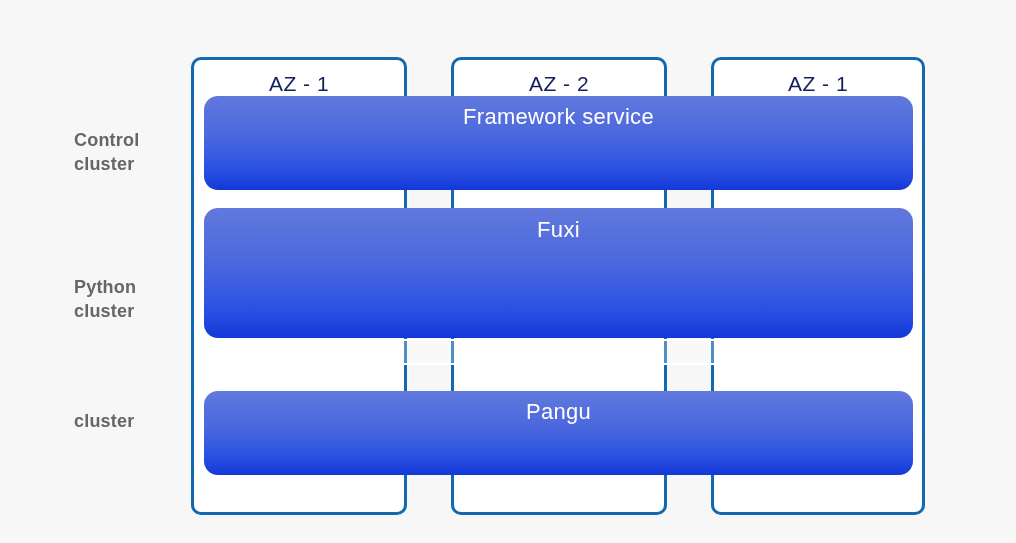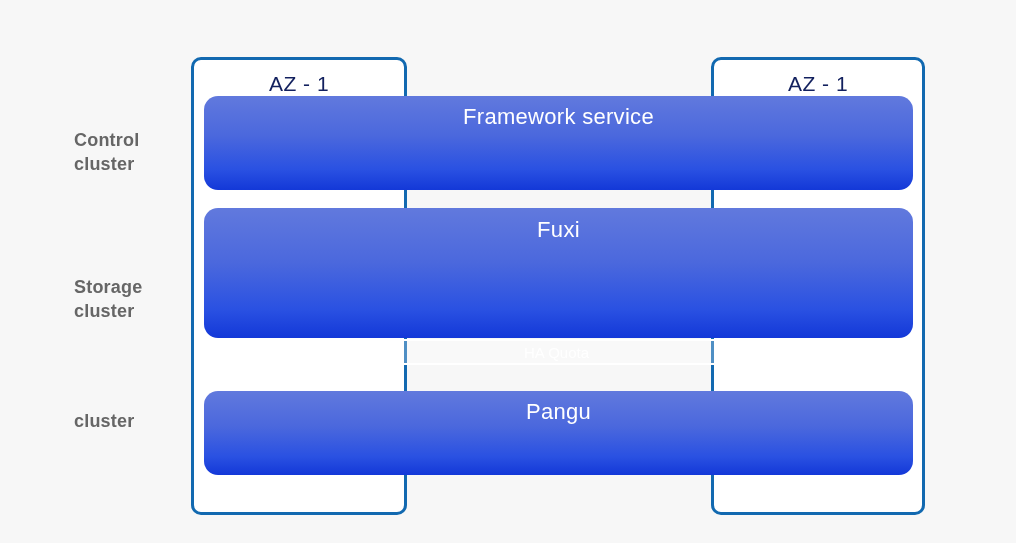--- a/index.html
+++ b/index.html
@@ -136,29 +136,32 @@
 </head>
 <body>
 
 <div id="stage">
 
   <div class="row-label" id="label-control">
     <div>Control</div>
     <div>cluster</div>
   </div>
   <div class="row-label" id="label-compute">
-    <div>Storage</div>
+    <div>Python</div>
     <div>cluster</div>
   </div>
   <div class="row-label" id="label-storage">
     <div>cluster</div>
   </div>
 
   <div class="az-box" id="az-1">
     <div class="az-title">AZ - 1</div>
+  </div>
+  <div class="az-box" id="az-2">
+    <div class="az-title">AZ - 2</div>
   </div>
   <div class="az-box" id="az-3">
     <div class="az-title">AZ - 1</div>
   </div>
 
   <div class="band" id="band-control">
     <div class="band-title">Framework service</div>
   </div>
   <div class="pill pill-ctrl" id="pill-metadata">Metadata</div>
   <div class="pill pill-ctrl" id="pill-userrole">User &amp; Role</div>

